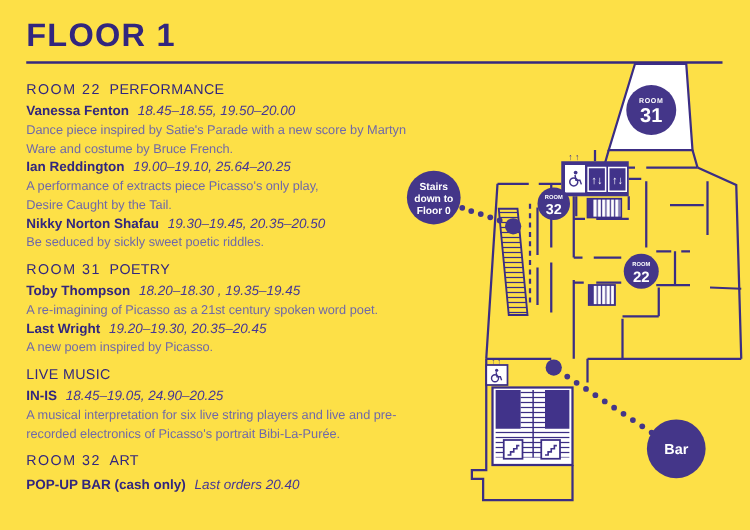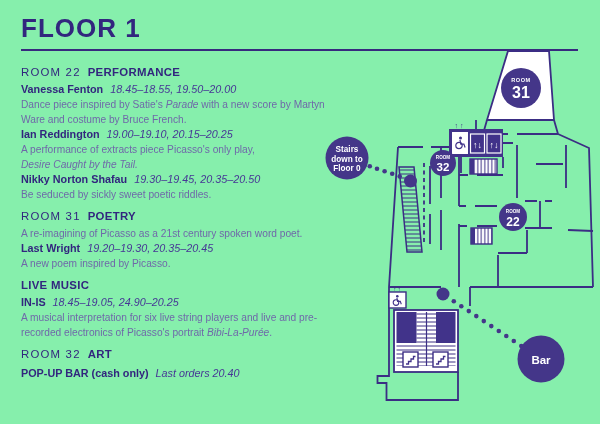--- a/index.html
+++ b/index.html
@@ -1,56 +1,57 @@
 <!DOCTYPE html>
 <html><head>
 <meta charset="utf-8">
 <style>
   html,body{margin:0;padding:0;background:#ffffff;}
-  .page{position:relative;width:600px;height:424px;background:#86efac;overflow:hidden;
+  .page{position:relative;width:600px;height:424px;background:#fde047;overflow:hidden;
         font-family:"Liberation Sans",sans-serif;}
   .title{position:absolute;left:21px;top:13px;margin:0;font-size:26px;font-weight:bold;
          letter-spacing:1px;color:#32267e;}
   .rule{position:absolute;left:21px;top:49px;width:557px;height:2px;background:#37297e;}
   .content{position:absolute;left:21px;top:65px;width:322px;}
   .section{margin-bottom:7px;}
   .heading{font-size:11.4px;color:#32267e;margin-bottom:2px;line-height:15px;}
   .heading .room{font-weight:normal;letter-spacing:1.2px;margin-right:7px;}
-  .heading .cat{font-weight:bold;letter-spacing:0.3px;}
+  .heading .cat{font-weight:normal;letter-spacing:0.3px;}
   .line{font-size:10.8px;line-height:15px;white-space:nowrap;}
   .line.gap{margin-top:4px;}
   .name{font-weight:bold;color:#32267e;}
   .times{color:#463795;margin-left:7px;font-style:italic;}
   .desc{font-size:10.2px;line-height:15px;color:#6f68a9;margin:0;white-space:pre-wrap;}
-  .desc .i{font-style:italic;}
+  .desc .i{}
   .desc .b{font-style:normal;font-weight:bold;color:#32267e;}
   svg.plan{position:absolute;left:0;top:0;}
   svg.plan text{font-family:"Liberation Sans",sans-serif;}
 </style>
 </head>
 <body>
 
 <div class="page">
 
   <h1 class="title">FLOOR 1</h1>
   <div class="rule"></div>
 
   <div class="content">
       <div class="section">
         <div class="heading"><span class="room">ROOM 22</span><span class="cat">PERFORMANCE</span></div>
         <div class="line"><span class="name">Vanessa Fenton</span><span class="times">18.45–18.55, 19.50–20.00</span></div>
         <p class="desc"><span>Dance piece inspired by Satie's </span><span class="i">Parade</span><span> with a new score by Martyn Ware and costume by Bruce French.</span></p>
-        <div class="line"><span class="name">Ian Reddington</span><span class="times">19.00–19.10, 20.15–20.25</span></div>
+        <div class="line"><span class="name">Ian Reddington</span><span class="times">19.00–19.10, 25.64–20.25</span></div>
         <p class="desc"><span>A performance of extracts piece Picasso's only play,
 </span><span class="i">Desire Caught by the Tail.</span></p>
         <div class="line"><span class="name">Nikky Norton Shafau</span><span class="times">19.30–19.45, 20.35–20.50</span></div>
         <p class="desc"><span>Be seduced by sickly sweet poetic riddles.</span></p>
       </div>
       <div class="section">
         <div class="heading"><span class="room">ROOM 31</span><span class="cat">POETRY</span></div>
+        <div class="line"><span class="name">Toby Thompson</span><span class="times">18.20–18.30 , 19.35–19.45</span></div>
         <p class="desc"><span>A re-imagining of Picasso as a 21st century spoken word poet.</span></p>
         <div class="line"><span class="name">Last Wright</span><span class="times">19.20–19.30, 20.35–20.45</span></div>
         <p class="desc"><span>A new poem inspired by Picasso.</span></p>
       </div>
       <div class="section">
         <div class="heading"><span class="cat">LIVE MUSIC</span></div>
         <div class="line"><span class="name">IN-IS</span><span class="times">18.45–19.05, 24.90–20.25</span></div>
         <p class="desc"><span>A musical interpretation for six live string players and live and pre-recorded electronics of Picasso's portrait </span><span class="i">Bibi-La-Purée</span><span>.</span></p>
       </div>
       <div class="section">

